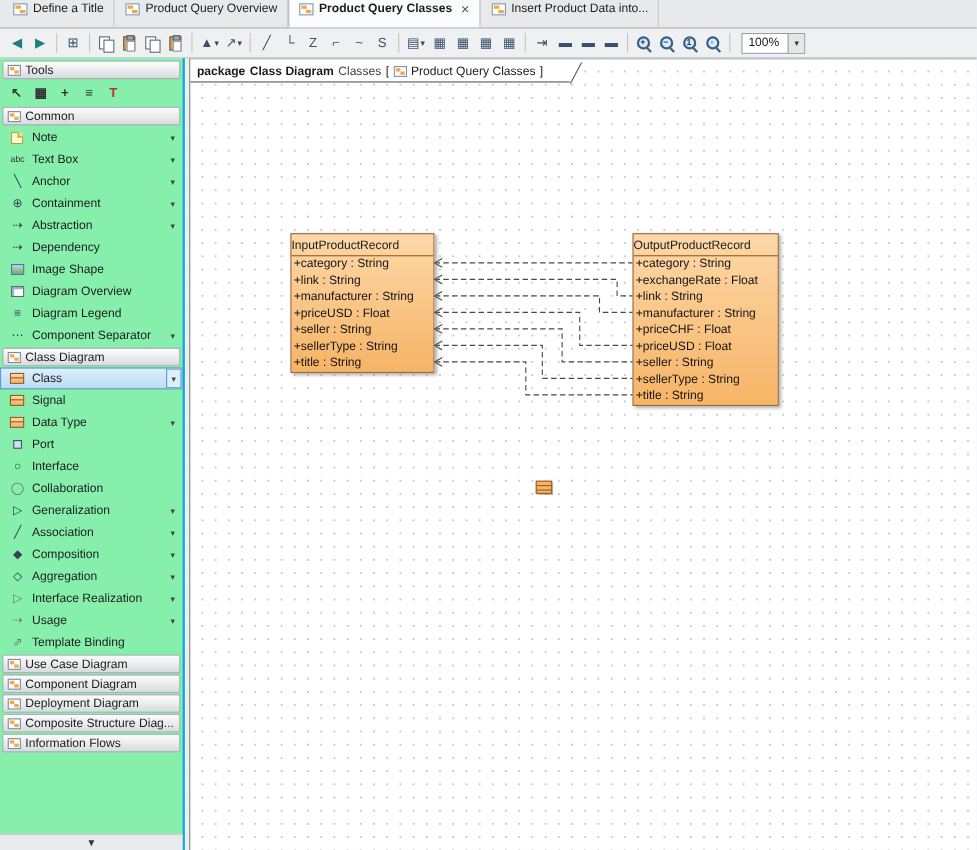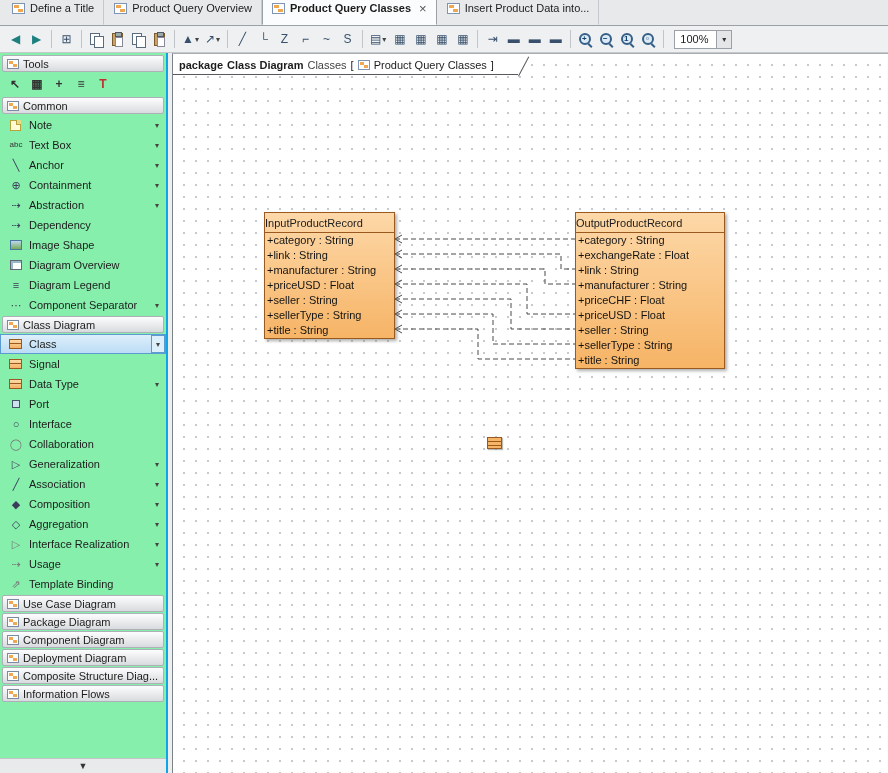--- a/index.html
+++ b/index.html
@@ -361,24 +361,20 @@
         <div class="pal-item">
           <div class="pi g-mut">⇗</div>
           <div class="pal-label">Template Binding</div>
         </div>
         <div class="sec-header">
           <div class="sec-icon"></div>
           <div class="sec-label">Use Case Diagram</div>
         </div>
         <div class="sec-header">
           <div class="sec-icon"></div>
-          <div class="sec-label">Package Diagram</div>
-        </div>
-        <div class="sec-header">
-          <div class="sec-icon"></div>
           <div class="sec-label">Component Diagram</div>
         </div>
         <div class="sec-header">
           <div class="sec-icon"></div>
           <div class="sec-label">Deployment Diagram</div>
         </div>
         <div class="sec-header">
           <div class="sec-icon"></div>
           <div class="sec-label">Composite Structure Diag...</div>
         </div>
@@ -421,21 +417,21 @@
   <div class="uml-class" style="left: 91px; top: 158px; width: 131px;">
         <div class="uml-class-name">InputProductRecord</div>
         <div class="uml-attr">+category : String</div>
         <div class="uml-attr">+link : String</div>
         <div class="uml-attr">+manufacturer : String</div>
         <div class="uml-attr">+priceUSD : Float</div>
         <div class="uml-attr">+seller : String</div>
         <div class="uml-attr">+sellerType : String</div>
         <div class="uml-attr">+title : String</div>
       </div>
-      <div class="uml-class" style="left: 402px; top: 158px; width: 150px;">
+      <div class="uml-class" style="left: 402px; top: 158px; width: 133px;">
         <div class="uml-class-name">OutputProductRecord</div>
         <div class="uml-attr">+category : String</div>
         <div class="uml-attr">+exchangeRate : Float</div>
         <div class="uml-attr">+link : String</div>
         <div class="uml-attr">+manufacturer : String</div>
         <div class="uml-attr">+priceCHF : Float</div>
         <div class="uml-attr">+priceUSD : Float</div>
         <div class="uml-attr">+seller : String</div>
         <div class="uml-attr">+sellerType : String</div>
         <div class="uml-attr">+title : String</div>

